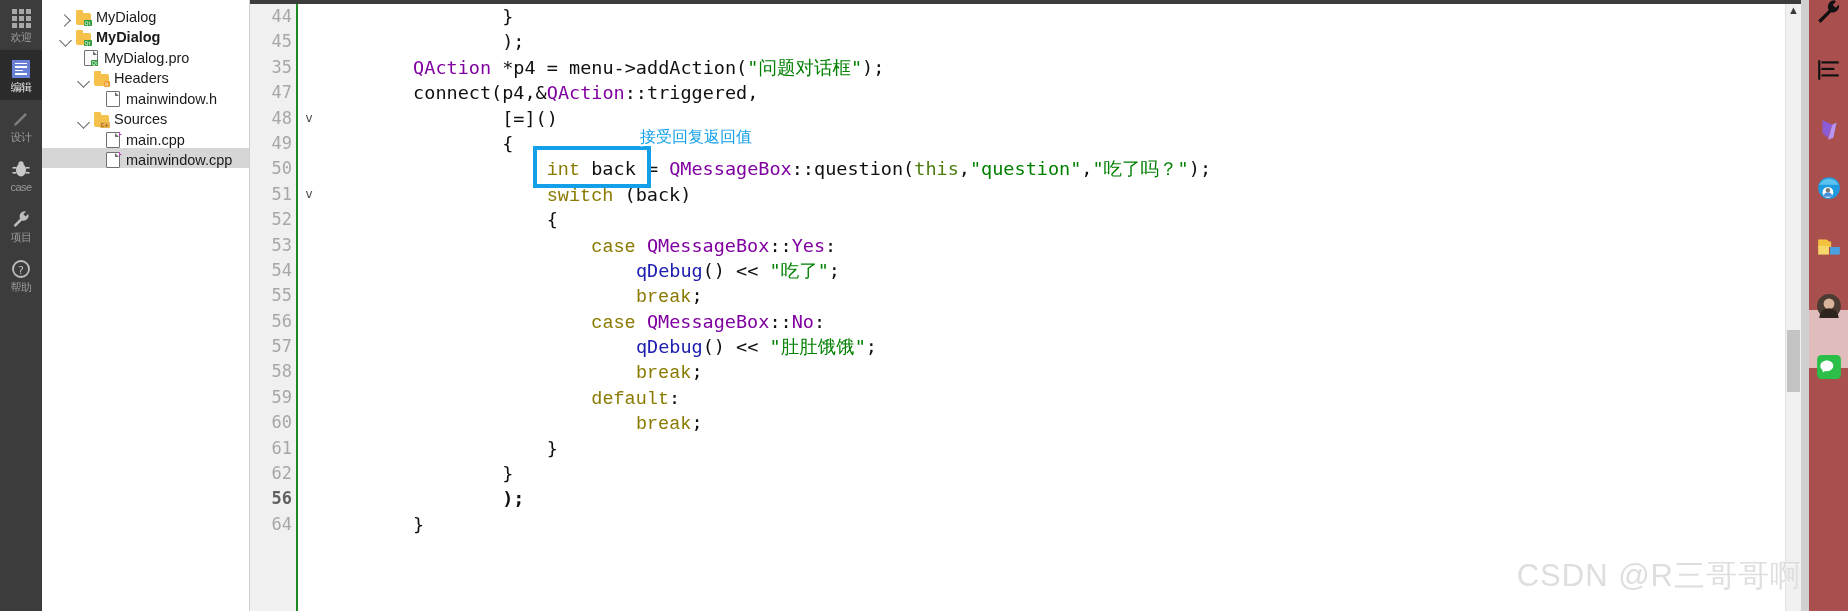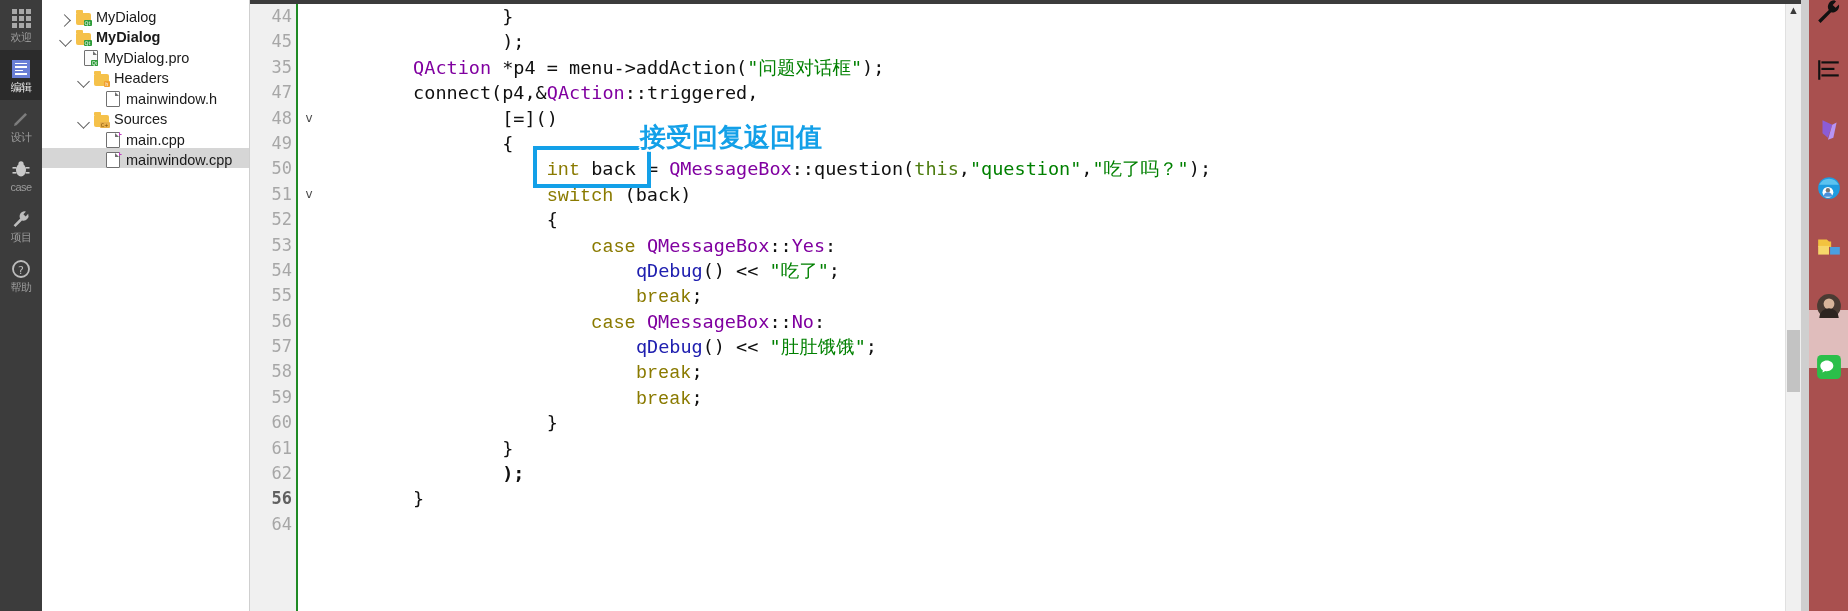--- a/index.html
+++ b/index.html
@@ -189,22 +189,22 @@
     border: 4px solid #13a0e8;
     background: transparent;
     box-sizing: border-box;
     z-index: 20;
     pointer-events: none;
   }
   .anno-text {
     position: absolute;
     z-index: 21;
     color: #13a0e8;
-    font-weight: bold;
-    font-size: 26px;
+    font-weight: normal;
+    font-size: 16px;
     line-height: 22px;
     white-space: nowrap;
     font-family: "DejaVu Sans", sans-serif;
     text-shadow:
       -1.5px -1.5px 0 #fff,  1.5px -1.5px 0 #fff,
       -1.5px  1.5px 0 #fff,  1.5px  1.5px 0 #fff,
        0 -2px 0 #fff, 0 2px 0 #fff, -2px 0 0 #fff, 2px 0 0 #fff;
   }
 
   
@@ -505,20 +505,21 @@
       <div class="cline"><span class="t-plain">                            </span><span class="t-qdbg">qDebug</span><span class="t-plain">() &lt;&lt; </span><span class="t-str">"吃了"</span><span class="t-plain">;</span></div>
 
       <div class="cline"><span class="t-plain">                            </span><span class="t-kw">break</span><span class="t-plain">;</span></div>
 
       <div class="cline"><span class="t-plain">                        </span><span class="t-kw">case</span><span class="t-plain"> </span><span class="t-type">QMessageBox</span><span class="t-plain">::</span><span class="t-type">No</span><span class="t-plain">:</span></div>
 
       <div class="cline"><span class="t-plain">                            </span><span class="t-qdbg">qDebug</span><span class="t-plain">() &lt;&lt; </span><span class="t-str">"肚肚饿饿"</span><span class="t-plain">;</span></div>
 
       <div class="cline"><span class="t-plain">                            </span><span class="t-kw">break</span><span class="t-plain">;</span></div>
 
+      <div class="cline"><span class="t-plain">                        </span><span class="t-kw">default</span><span class="t-plain">:</span></div>
 
       <div class="cline"><span class="t-plain">                            </span><span class="t-kw">break</span><span class="t-plain">;</span></div>
 
       <div class="cline"><span class="t-plain">                    }</span></div>
 
       <div class="cline"><span class="t-plain">                }</span></div>
 
       <div class="cline current"><span class="t-plain">                );</span></div>
 
       <div class="cline"><span class="t-plain">        }</span></div>
@@ -588,13 +589,14 @@
     </div>
 
     <div class="tb-icon" style="margin-top:2px">
       <svg class="tb-glyph" viewBox="0 0 24 24">
         <rect x="1" y="1" width="22" height="22" rx="4" fill="#2bbf4a"></rect>
         <path d="M10 6c-3.3 0-6 2.2-6 5 0 1.6.9 3 2.3 3.9L6 17l2.5-1.3c.5.1 1 .2 1.5.2 3.3 0 6-2.2 6-5S13.3 6 10 6z" fill="#fff"></path>
       </svg>
     </div>
   </div>
 
+  <div class="watermark">CSDN @R三哥哥啊</div>
 </div>
 
 </body></html>

